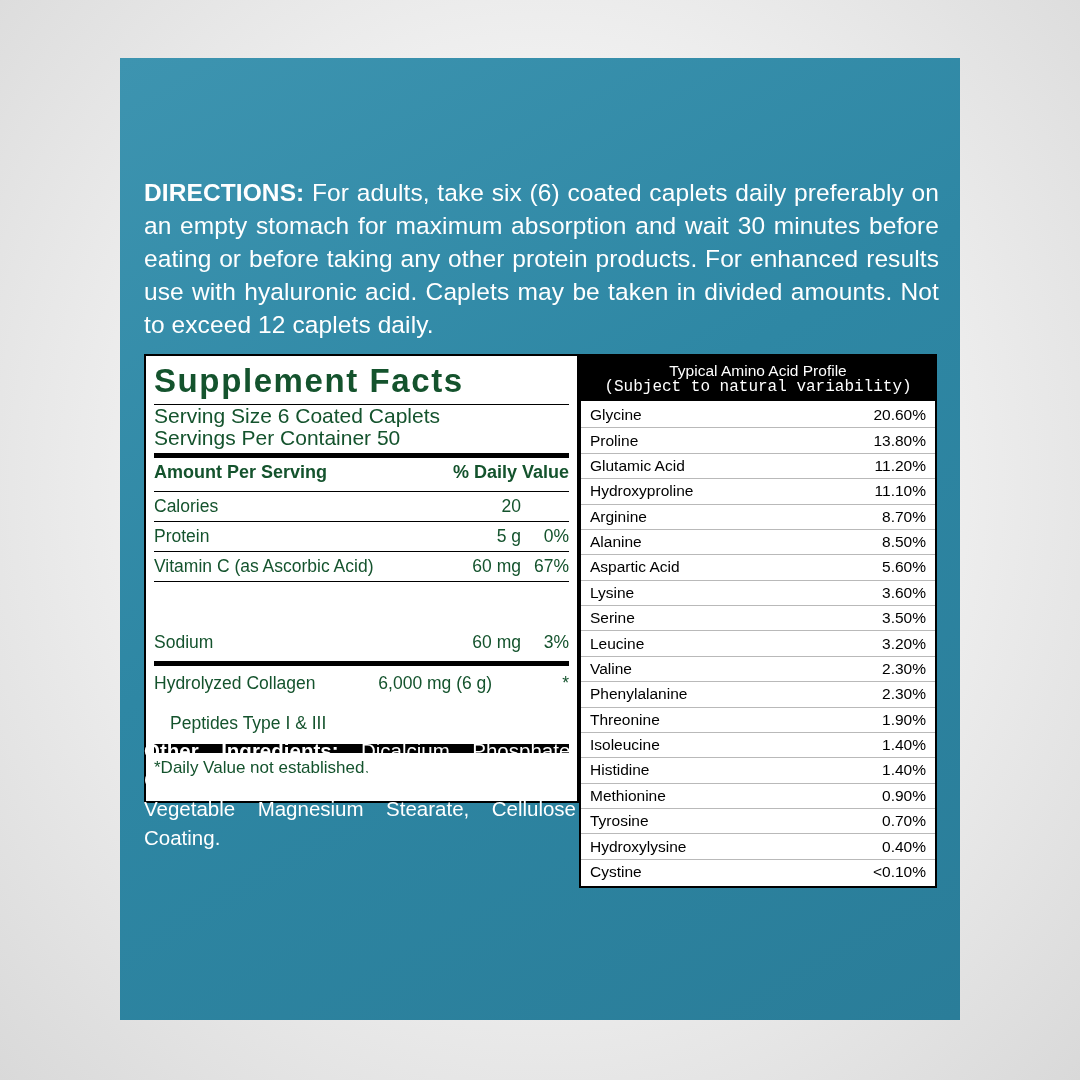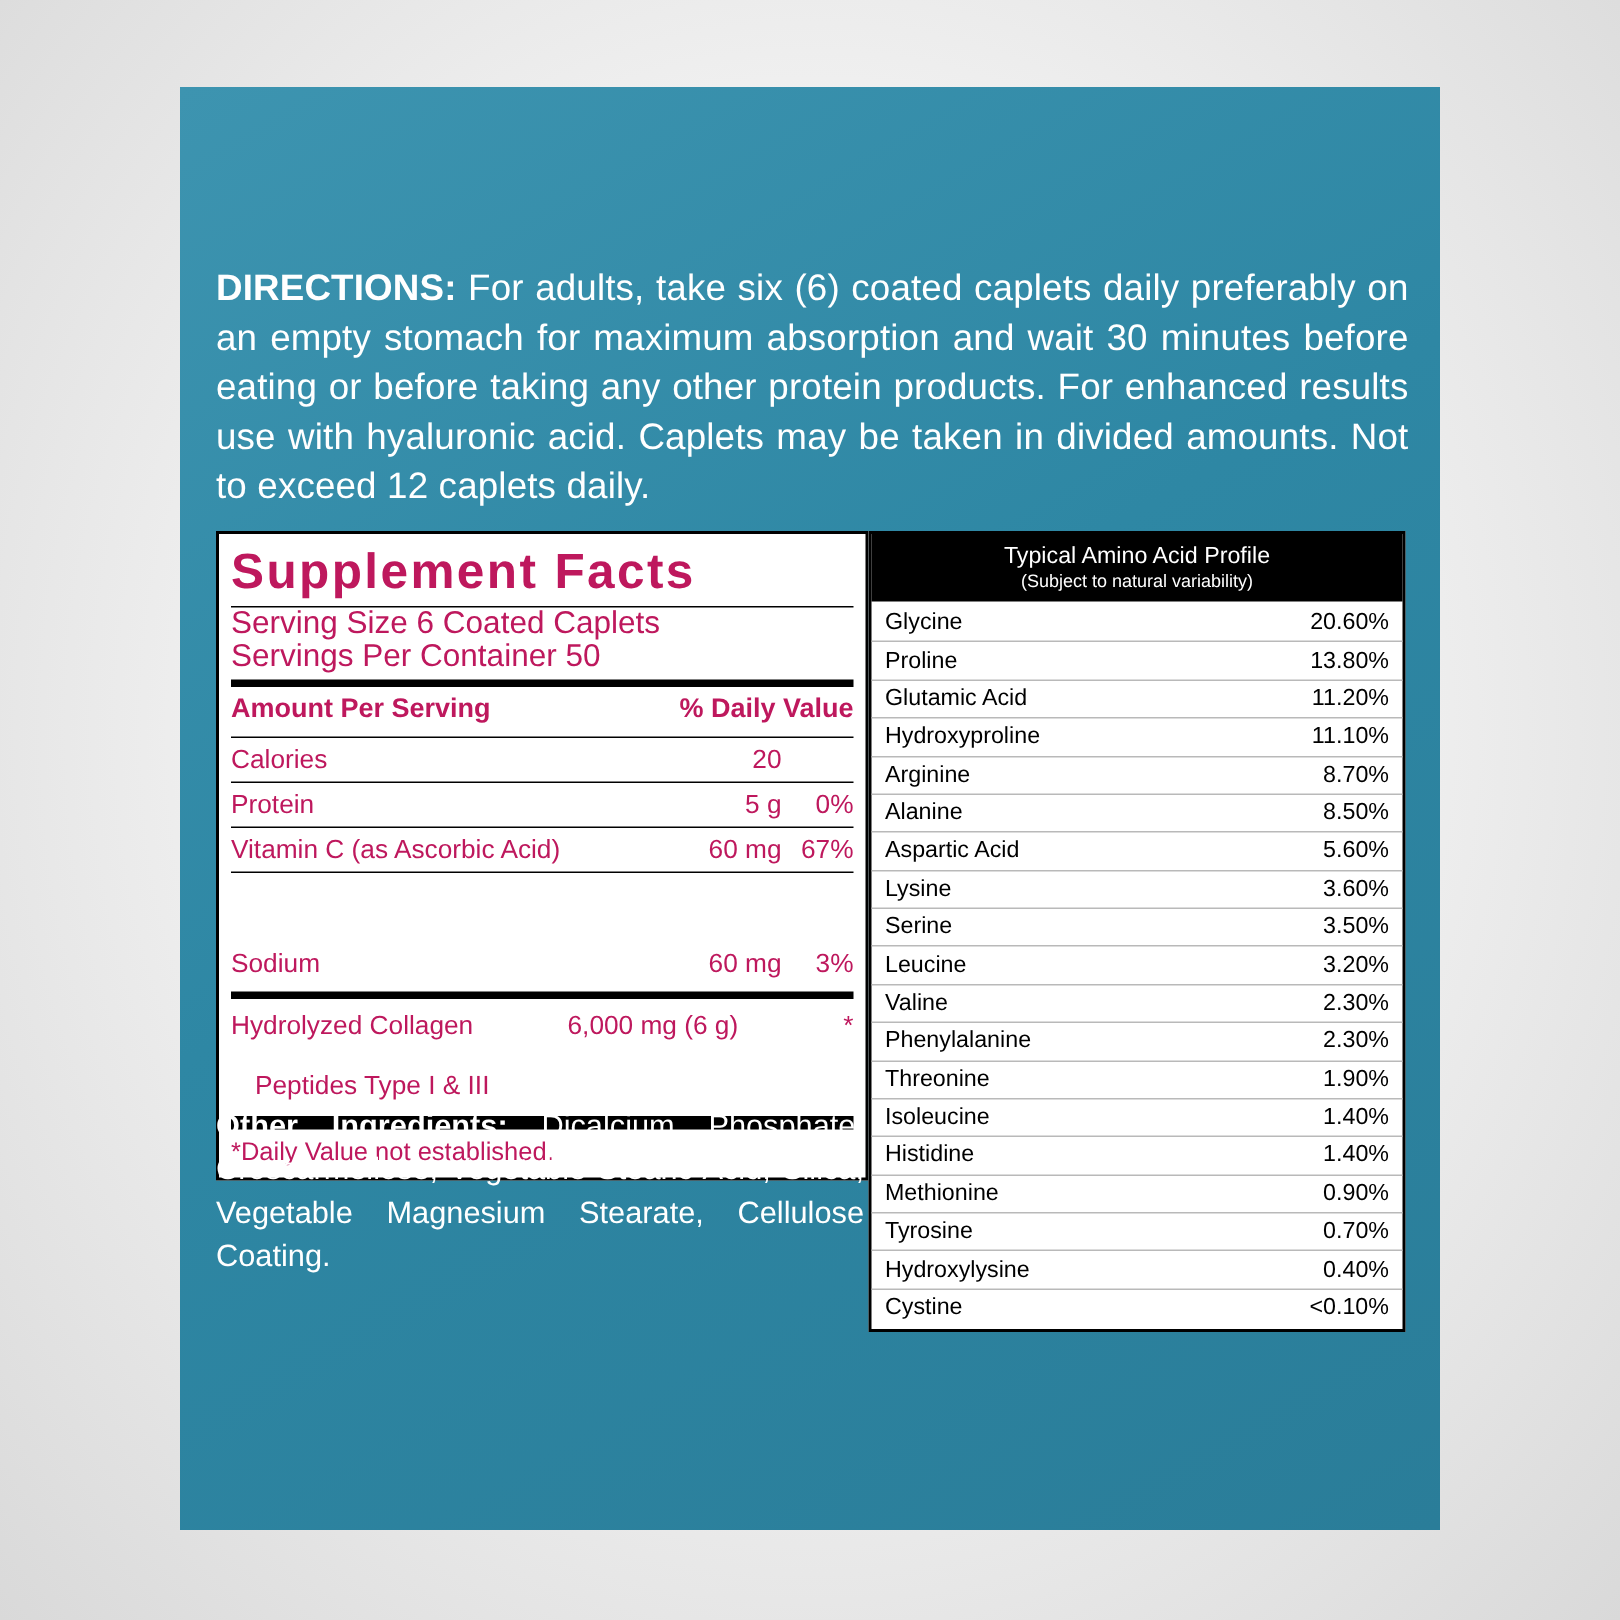--- a/index.html
+++ b/index.html
@@ -40,22 +40,22 @@
 
   
   .sf-panel {
     position: absolute;
     left: 24px;
     top: 296px;
     width: 435px;
     background: #ffffff;
     border: 2px solid #000000;
     box-sizing: border-box;
-    padding: 5px 8px 6px 8px;
-    color: #be185d;
+    padding: 5px 8px 22px 8px;
+    color: #14532d;
   }
   .sf-title {
     font-size: 33px;
     font-weight: bold;
     letter-spacing: 1.6px;
     line-height: 38px;
     margin: 1px 0 4px 0;
     font-family: "Liberation Sans", sans-serif;
   }
   .sf-serving {
@@ -136,21 +136,21 @@
     border: 2px solid #000;
     box-sizing: border-box;
   }
   .aa-header {
     background: #000000;
     color: #ffffff;
     text-align: center;
     padding: 6px 4px 7px 4px;
   }
   .aa-header .t1 { font-size: 15.5px; line-height: 18px; }
-  .aa-header .t2 { font-size: 12px; line-height: 14px; }
+  .aa-header .t2 { font-size: 16px; line-height: 14px; font-family: Liberation Mono, monospace; }
   .aa-list { padding: 2px 0 2px 0; }
   .aa-row {
     display: flex;
     justify-content: space-between;
     font-size: 15.5px;
     line-height: 18px;
     padding: 3.2px 9px 3.2px 9px;
     border-bottom: 1px solid #b9b9b9;
   }
   .aa-row:last-child { border-bottom: none; }

